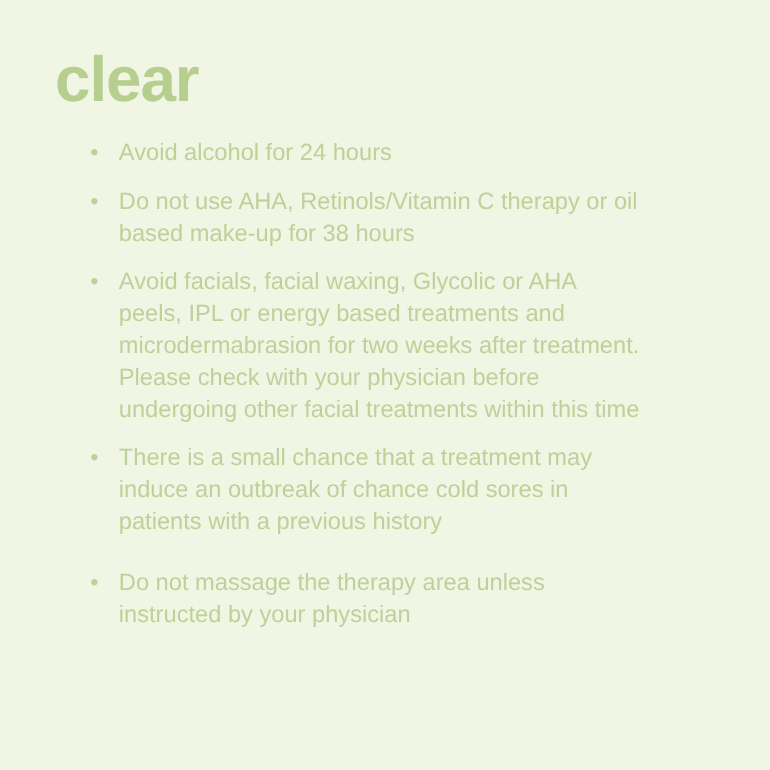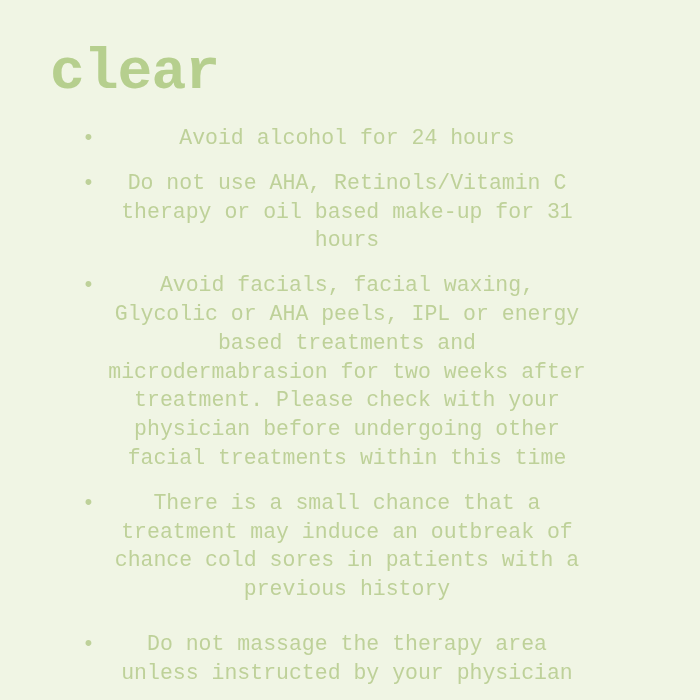--- a/index.html
+++ b/index.html
@@ -12,21 +12,20 @@
     background: #f0f5e4;
     font-family: "Liberation Sans", sans-serif;
     overflow: hidden;
   }
   .page {
     position: relative;
     width: 636px;
     height: 700px;
     box-sizing: border-box;
     padding: 44px 50px 0 50px;
-    font-family: Liberation Mono, monospace;
   }
   .title {
     font-size: 58px;
     font-weight: bold;
     color: #b6cf8e;
     letter-spacing: -1px;
     line-height: 1.0;
     margin: 0 0 22px 0;
     padding-left: 0px;
   }
@@ -51,21 +50,20 @@
   .bullet-dot {
     position: absolute;
     left: 4px;
     top: 0;
     color: #bed199;
     font-size: 21.5px;
     line-height: 1.34;
   }
   .item-text {
     display: block;
-    text-align: center;
   }
   .gap-before {
     margin-top: 26px;
   }
 </style>
 </head>
 <body>
 
 <div class="page">
 
@@ -73,21 +71,21 @@
 
   <ul class="bullet-list">
 
     <li class="bullet-item">
       <span class="bullet-dot">•</span>
       <span class="item-text">Avoid alcohol for 24 hours</span>
     </li>
 
     <li class="bullet-item">
       <span class="bullet-dot">•</span>
-      <span class="item-text">Do not use AHA, Retinols/Vitamin C therapy or oil based make-up for 31 hours</span>
+      <span class="item-text">Do not use AHA, Retinols/Vitamin C therapy or oil based make-up for 38 hours</span>
     </li>
 
     <li class="bullet-item">
       <span class="bullet-dot">•</span>
       <span class="item-text">Avoid facials, facial waxing, Glycolic or AHA peels, IPL or energy based treatments and microdermabrasion for two weeks after treatment. Please check with your physician before undergoing other facial treatments within this time</span>
     </li>
 
     <li class="bullet-item">
       <span class="bullet-dot">•</span>
       <span class="item-text">There is a small chance that a treatment may induce an outbreak of chance cold sores in patients with a previous history</span>

